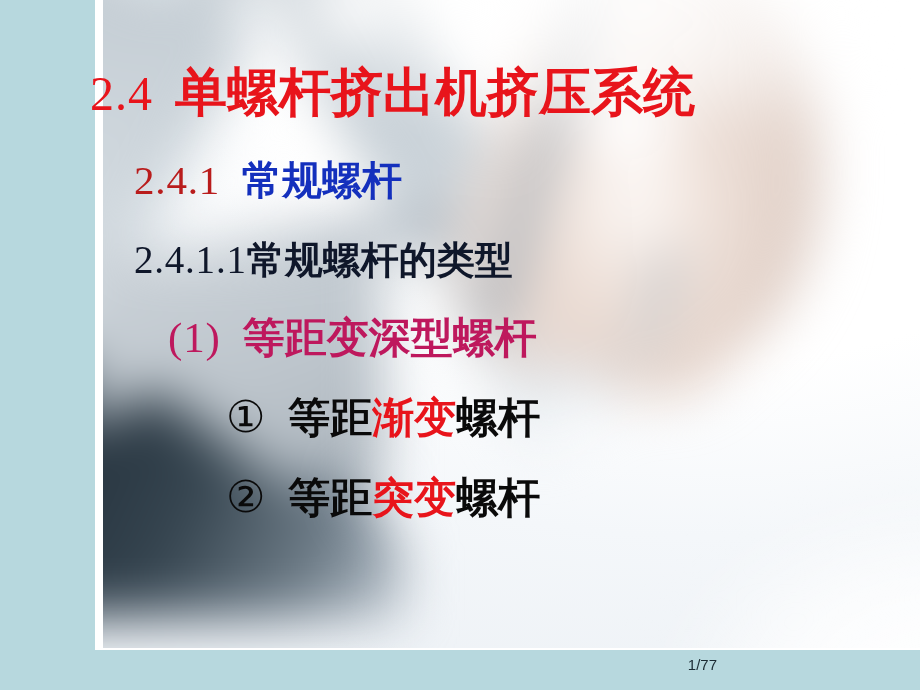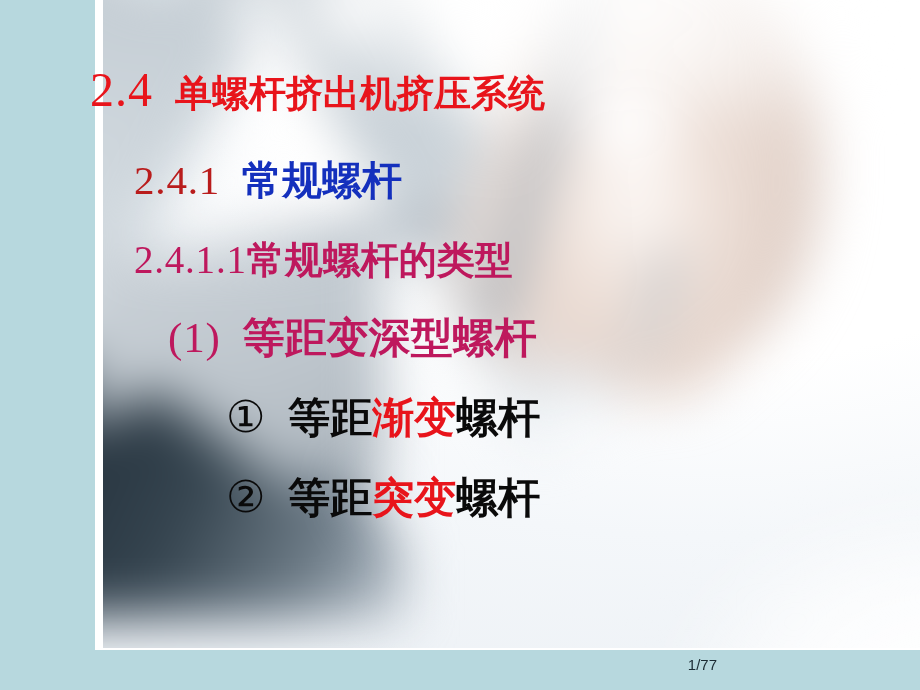--- a/index.html
+++ b/index.html
@@ -178,29 +178,29 @@
     letter-spacing: 0.02em;
   }
   .cjk {
     font-family: "DejaVu Sans", "Liberation Sans", sans-serif;
     font-weight: bold;
   }
 
   
   .l1 { left: 90px;  top: 66px; font-size: 44px; color: #e8141b; }
   .l1 .num { font-size: 48px; }
-  .l1 .cjk { font-size: 37px; }
+  .l1 .cjk { font-size: 52px; }
 
   
   .l2 { left: 134px; top: 160px; font-size: 40px; }
   .l2 .num { font-size: 41px; color: #b91c1c; }
   .l2 .cjk { font-size: 40px; color: #1430bd; }
 
   
-  .l3 { left: 134px; top: 240px; font-size: 38px; color: #be185d; }
+  .l3 { left: 134px; top: 240px; font-size: 38px; color: #0f172a; }
   .l3 .num { font-size: 39px; }
   .l3 .cjk { font-size: 38px; }
 
   
   .l4 { left: 168px; top: 316px; font-size: 42px; color: #be185d; }
   .l4 .num { font-size: 43px; }
   .l4 .cjk { font-size: 42px; }
 
   
   .l5 { left: 226px; top: 396px; font-size: 42px; color: #0a0a0a; }

